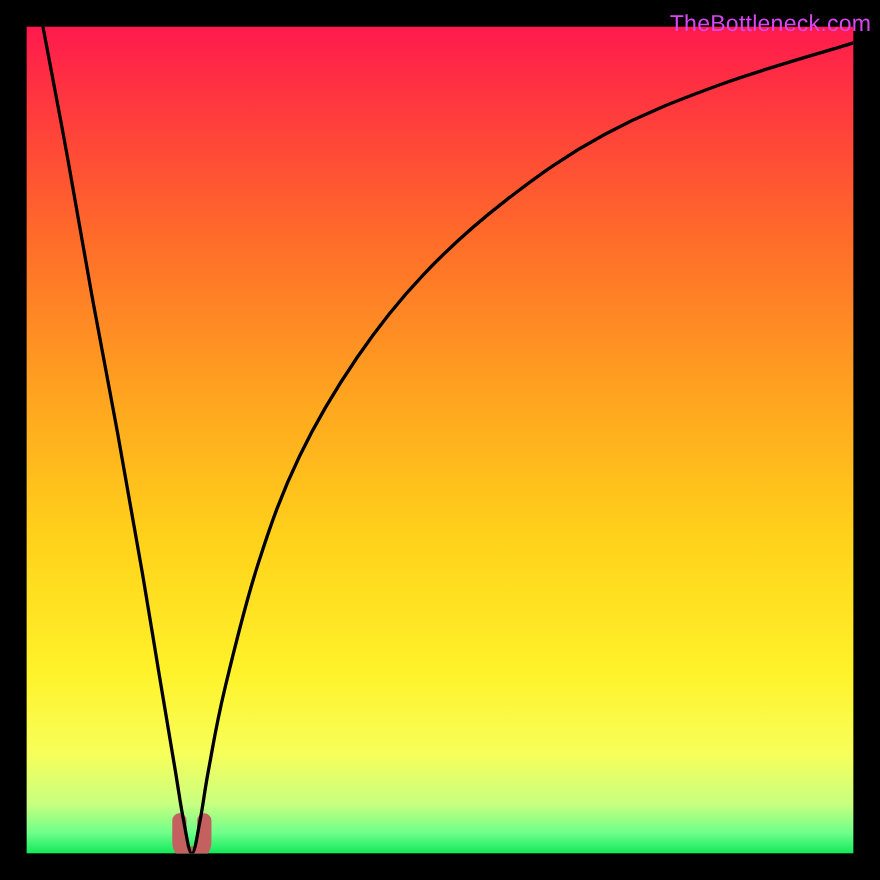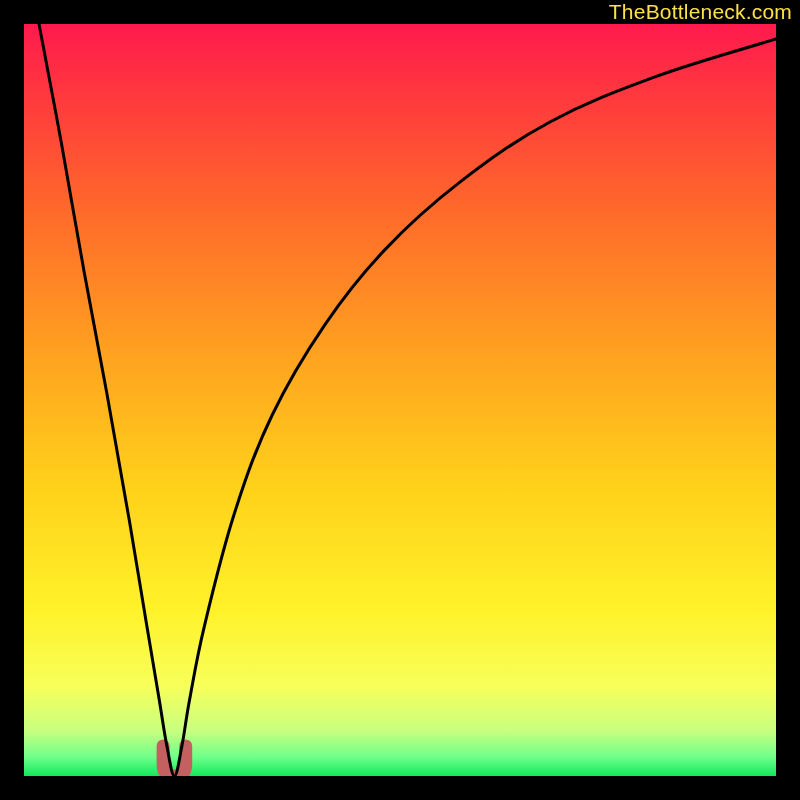--- a/index.html
+++ b/index.html
@@ -21,23 +21,23 @@
   }
   .plot-area {
     position: absolute;
     left: 0;
     top: 0;
     width: 752px;
     height: 752px;
   }
   .watermark {
     position: absolute;
-    top: 0;
+    top: 10px;
     right: 8px;
-    color: #fde047;
+    color: #d946ef;
     font-size: 21px;
     font-weight: 400;
     letter-spacing: 0.2px;
   }
 </style>
 </head>
 <body>
 
 <div class="frame">
   <svg class="plot-area" viewBox="0 0 752 752" preserveAspectRatio="none">

